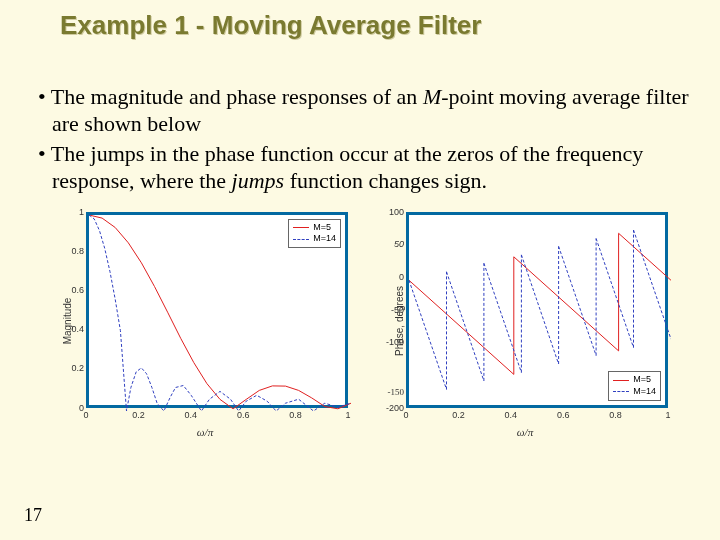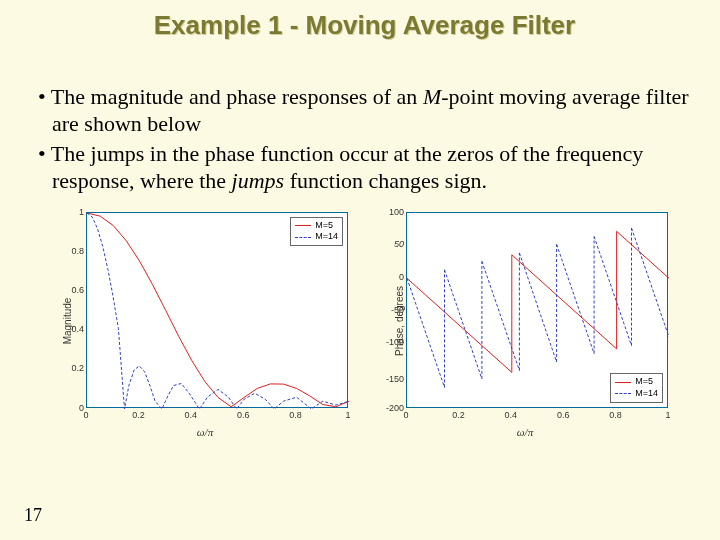--- a/index.html
+++ b/index.html
@@ -6,21 +6,21 @@
   body {
     width: 720px;
     height: 540px;
     background: #fdfae3;
     font-family: "Times New Roman", serif;
     color: #000;
     position: relative;
     overflow: hidden;
   }
   .title {
-    text-align: center;
+    text-align: left;
     font-family: Arial, Helvetica, sans-serif;
     font-weight: bold;
     font-size: 26px;
     color: #7a7a30;
     text-shadow: 1px 1px 0 #d0cba0;
     padding: 10px 51px 4px 60px;
     line-height: 1.2;
   }
   .bullets {
     padding: 8px 13px 6px 38px;
@@ -61,21 +61,21 @@
     font-size: 11px;
     font-style: italic;
     color: #333;
   }
   .plot {
     position: absolute;
     left: 36px;
     top: 6px;
     width: 262px;
     height: 196px;
-    border: 1px solid #0369a1;
+    border: 3px solid #0369a1;
     background: #fff;
   }
   .tick-y, .tick-x {
     position: absolute;
     font-family: Arial, sans-serif;
     font-size: 9px;
     color: #333;
   }
   .tick-y { right: calc(100% - 34px); text-align: right; width: 28px; }
   .tick-x { top: 204px; transform: translateX(-50%); }
@@ -180,21 +180,21 @@
             <span>M=5</span>
           </div>
         <div class="legend-row">
             <span class="legend-line" style="border-color:#3040c0;border-top-style:dashed"></span>
             <span>M=14</span>
           </div>
       </div>
     </div>
     <div class="xlabel">ω/π</div>
   <div class="tick-y" style="top: 197px;">-200</div>
-      <div class="tick-y" style="top: 168px;">-150</div>
+      <div class="tick-y" style="top: 181px; font-family: Liberation Serif, serif;">-150</div>
       <div class="tick-y" style="top: 131.667px;">-100</div>
       <div class="tick-y" style="top: 99px;">-50</div>
       <div class="tick-y" style="top: 66.3333px;">0</div>
       <div class="tick-y" style="top: 33.6667px; font-style: italic;">50</div>
       <div class="tick-y" style="top: 1px;">100</div>
       <div class="tick-x" style="left: 36px;">0</div>
       <div class="tick-x" style="left: 88.4px;">0.2</div>
       <div class="tick-x" style="left: 140.8px;">0.4</div>
       <div class="tick-x" style="left: 193.2px;">0.6</div>
       <div class="tick-x" style="left: 245.6px;">0.8</div>

